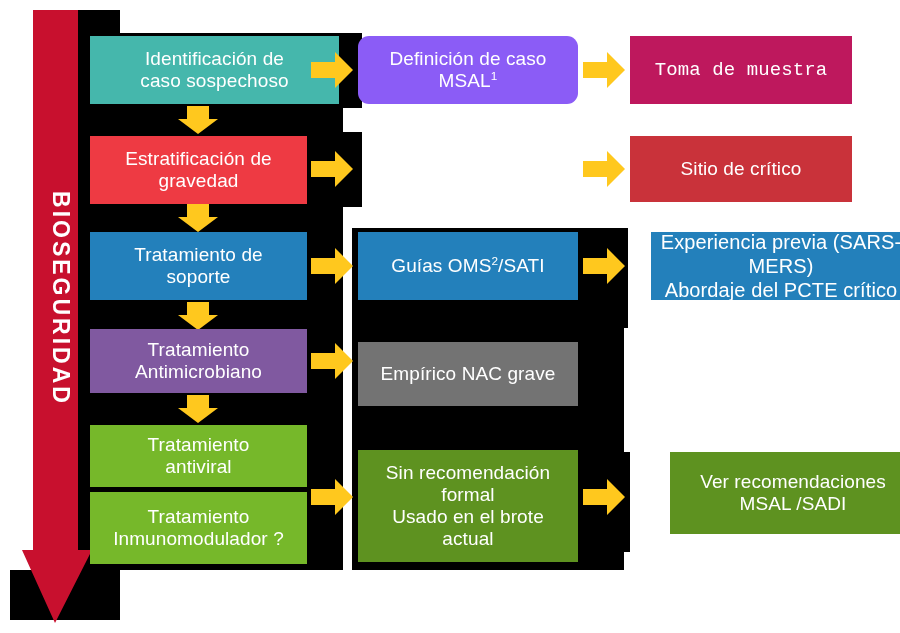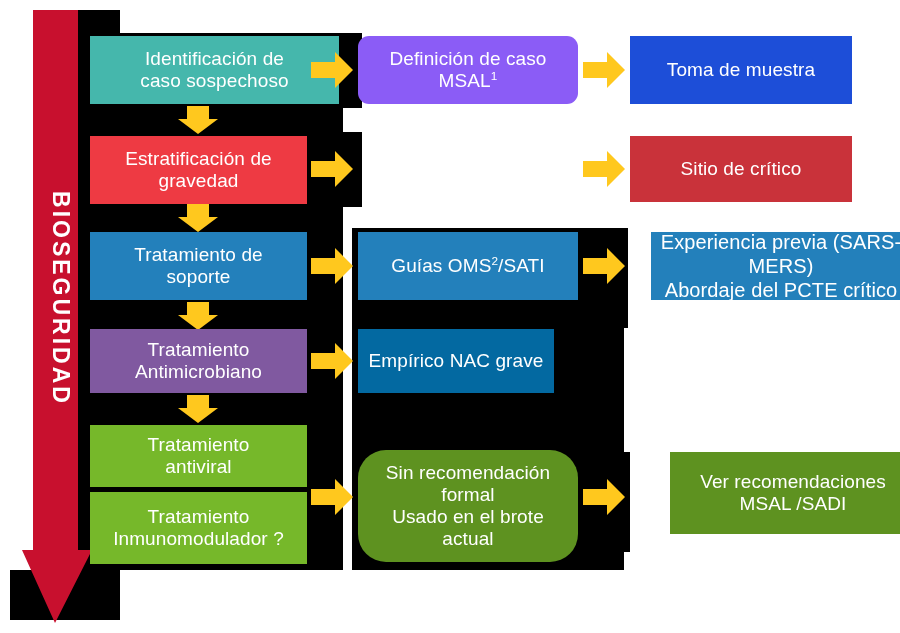--- a/index.html
+++ b/index.html
@@ -59,21 +59,21 @@
     </svg>
   </div>
   <div class="box" style="left:358px;top:36px;width:220px;height:68px;background:#8b5cf6;border-radius:11px;">
     <span>Definición de caso<br>MSAL<sup>1</sup></span>
   </div>
   <div class="arrow" style="left:583px;top:52px;width:42px;height:36px;">
     <svg width="42" height="36" viewBox="0 0 42 36">
       <polygon points="0,10 24,10 24,0 42,18 24,36 24,26 0,26" fill="#FFC81E"></polygon>
     </svg>
   </div>
-  <div class="box" style="left:630px;top:36px;width:222px;height:68px;background:#1d4ed8;">
+  <div class="box" style="left:630px;top:36px;width:222px;height:68px;background:#be185d;font-family:Liberation Mono, monospace;">
     <span>Toma de muestra</span>
   </div>
   <div class="arrow" style="left:178px;top:106px;width:40px;height:28px;">
     <svg width="40" height="28" viewBox="0 0 40 28">
       <polygon points="9,0 31,0 31,13 40,13 20,28 0,13 9,13" fill="#FFC81E"></polygon>
     </svg>
   </div>
 
   <div class="box" style="left:90px;top:136px;width:217px;height:68px;background:#EE3A43;">
     <span>Estratificación de<br>gravedad</span>
@@ -123,33 +123,33 @@
   </div>
 
   <div class="box" style="left:90px;top:329px;width:217px;height:64px;background:#8059A0;">
     <span>Tratamiento<br>Antimicrobiano</span>
   </div>
   <div class="arrow" style="left:311px;top:343px;width:42px;height:36px;">
     <svg width="42" height="36" viewBox="0 0 42 36">
       <polygon points="0,10 24,10 24,0 42,18 24,36 24,26 0,26" fill="#FFC81E"></polygon>
     </svg>
   </div>
-  <div class="box" style="left:358px;top:329px;width:196px;height:64px;background:#0369a1;">
+  <div class="box" style="left:358px;top:342px;width:220px;height:64px;background:#737373;">
     <span>Empírico NAC grave</span>
   </div>
   <div class="arrow" style="left:178px;top:395px;width:40px;height:28px;">
     <svg width="40" height="28" viewBox="0 0 40 28">
       <polygon points="9,0 31,0 31,13 40,13 20,28 0,13 9,13" fill="#FFC81E"></polygon>
     </svg>
   </div>
 
   <div class="box" style="left:90px;top:425px;width:217px;height:62px;background:#76B82A;">
     <span>Tratamiento<br>antiviral</span>
   </div>
-  <div class="box" style="left:358px;top:450px;width:220px;height:112px;background:#5E9220;border-radius:28px;">
+  <div class="box" style="left:358px;top:450px;width:220px;height:112px;background:#5E9220;">
     <span>Sin recomendación<br>formal<br>Usado en el brote<br>actual</span>
   </div>
   <div class="arrow" style="left:311px;top:479px;width:42px;height:36px;">
     <svg width="42" height="36" viewBox="0 0 42 36">
       <polygon points="0,10 24,10 24,0 42,18 24,36 24,26 0,26" fill="#FFC81E"></polygon>
     </svg>
   </div>
   <div class="arrow" style="left:583px;top:479px;width:42px;height:36px;">
     <svg width="42" height="36" viewBox="0 0 42 36">
       <polygon points="0,10 24,10 24,0 42,18 24,36 24,26 0,26" fill="#FFC81E"></polygon>

